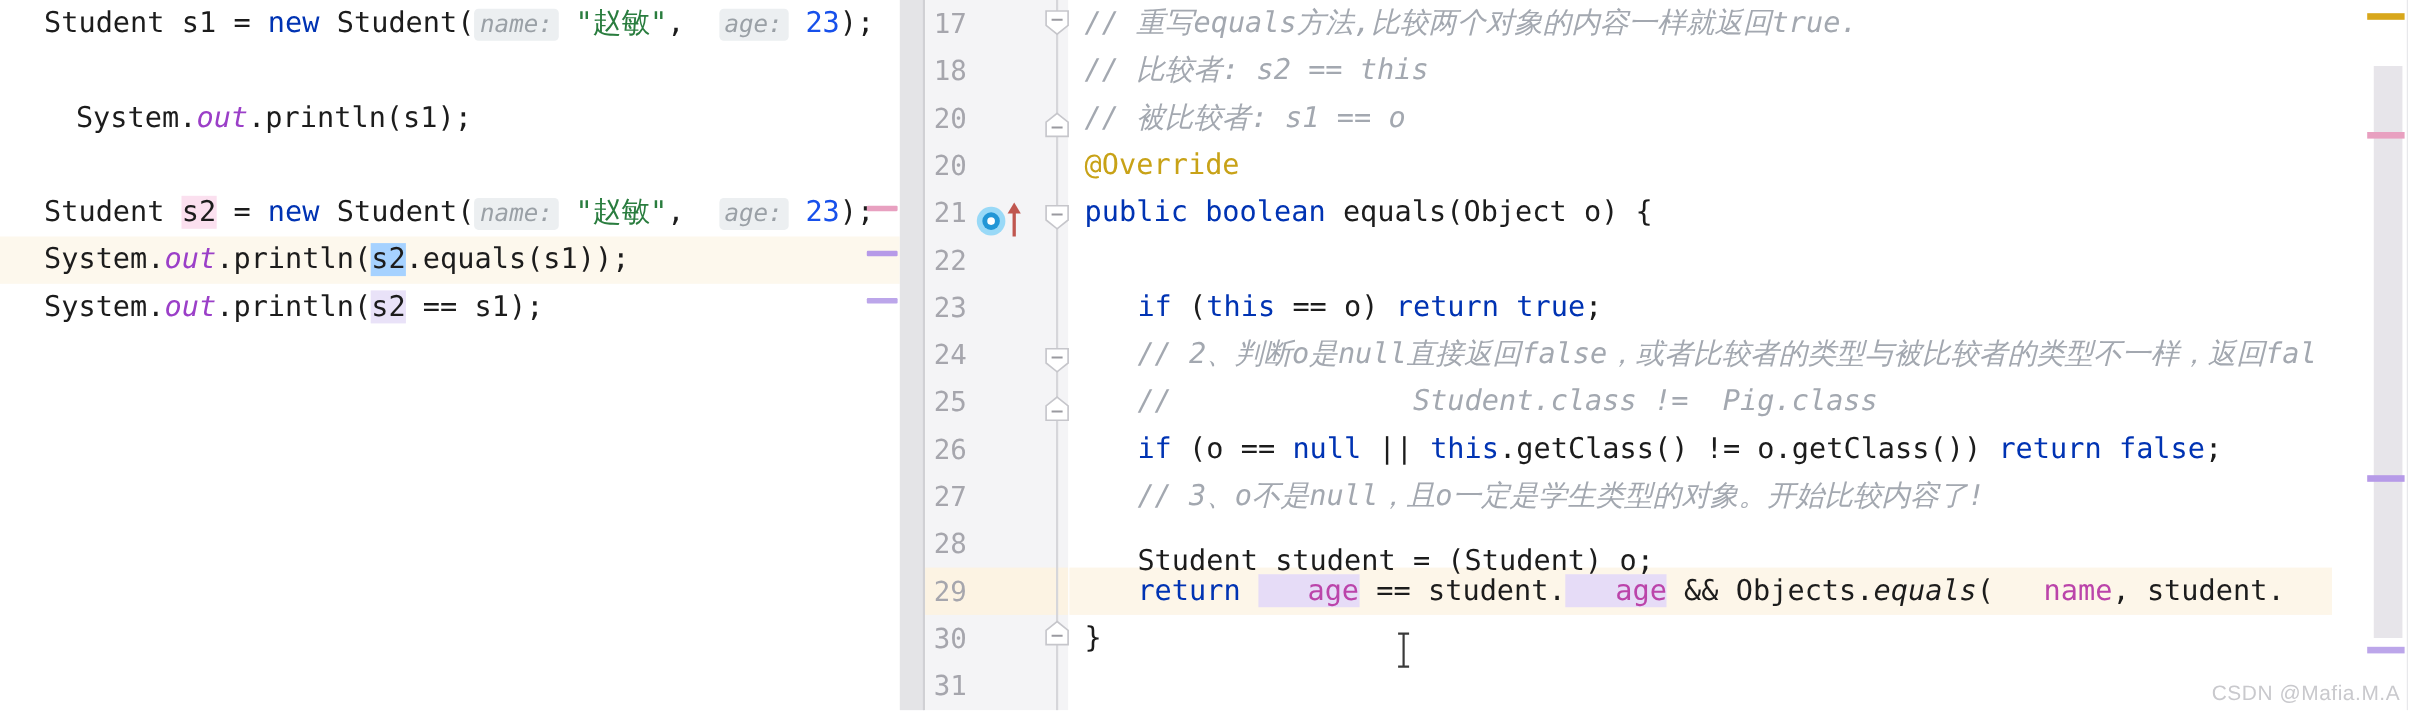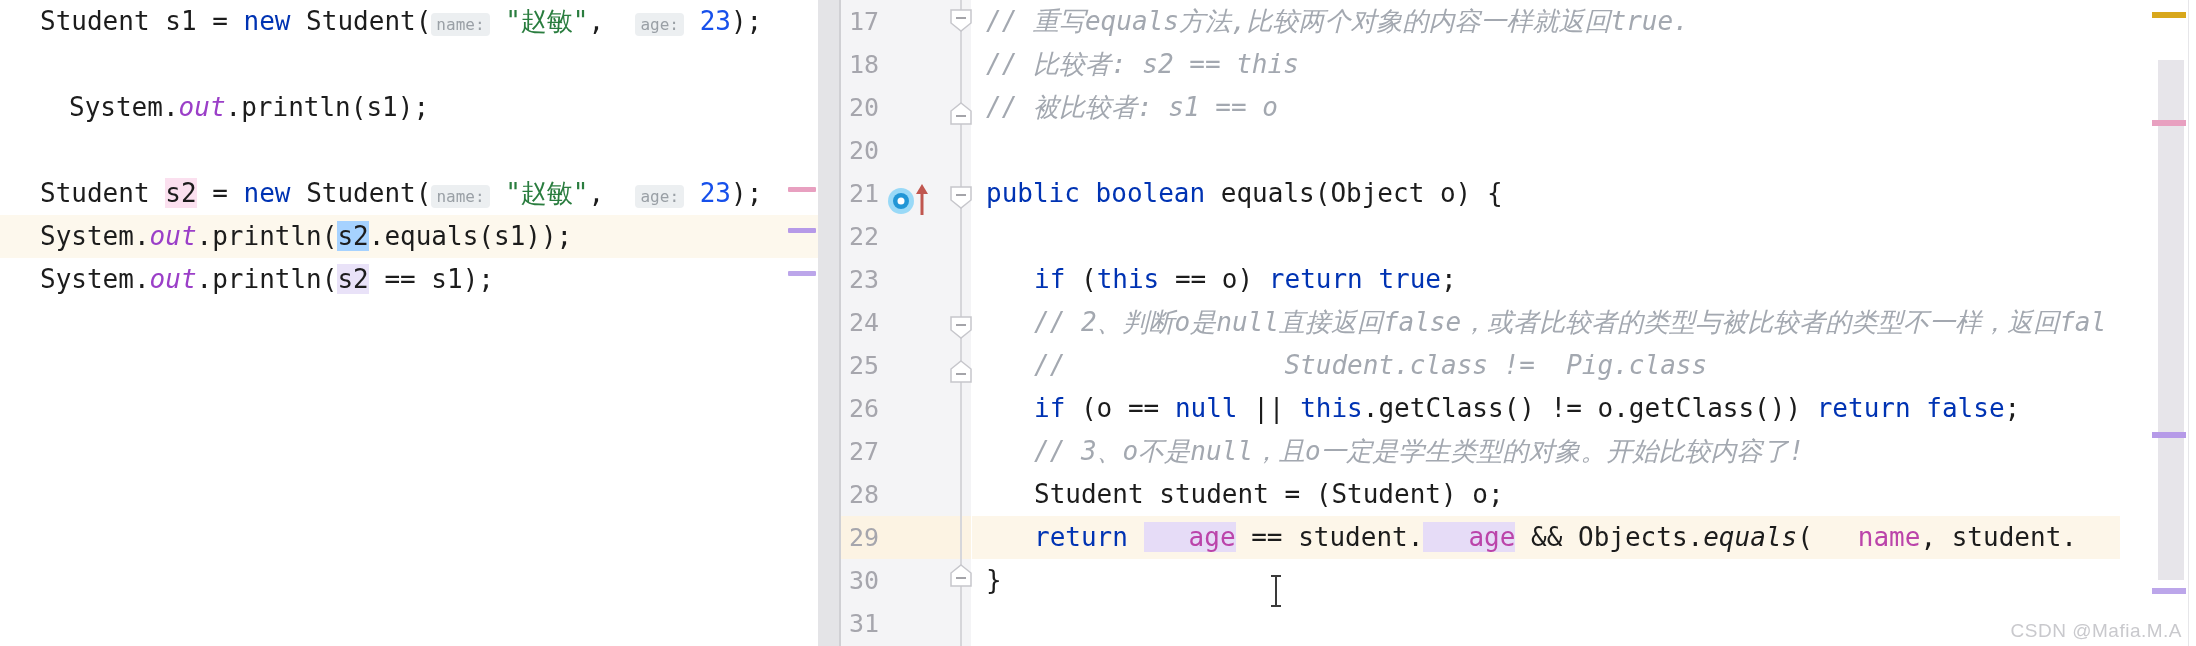--- a/index.html
+++ b/index.html
@@ -33,23 +33,24 @@
   .tok-static  { color: #9b3fc8; font-style: italic; }
   .tok-field   { color: #bb44aa; padding-left: 45px; }
   .tok-anno    { color: #c8a217; }
   .tok-comment { color: #a3a8b0; font-style: italic; margin-top: 16px; }
   .tok-plain   { color: #1c1c1c; }
   .tok-method-it { color: #1c1c1c; font-style: italic; }
 
   .hint {
     background: #eceff1;
     color: #9aa0a6;
-    font-size: 16px;
+    font-size: 22px;
     padding: 2px 5px;
     border-radius: 4px;
+    font-style: italic;
   }
 
   .sel-blue   { background: #a6d2ff; }
   .hl-pink    { background: #fbe0ef; }
   .hl-purple  { background: #e6dcf7; }
   .hl-lavender{ background: #e9e2f8; }
 
   
   #left-pane {
     position: absolute;
@@ -315,35 +316,36 @@
   <div id="right-pane">
 
     <div class="caret-line-right" style="top:516px;"></div>
 
     <div class="code-line" style="top:0px;"><span class="tok-comment">// 重写equals方法,比较两个对象的内容一样就返回true.</span></div>
 
     <div class="code-line" style="top:43px;"><span class="tok-comment">// 比较者: s2 == this</span></div>
 
     <div class="code-line" style="top:86px;"><span class="tok-comment">// 被比较者: s1 == o</span></div>
 
+    <div class="code-line" style="top:129px;"><span class="tok-anno">@Override</span></div>
 
     <div class="code-line" style="top:172px;"><span class="tok-kw">public boolean </span><span class="tok-plain">equals</span><span class="tok-plain">(Object o) {</span></div>
 
 
     <div class="code-line" style="top:258px; padding-left:62px;"><span class="tok-kw">if</span><span class="tok-plain"> (</span><span class="tok-kw">this</span><span class="tok-plain"> == o) </span><span class="tok-kw">return true</span><span class="tok-plain">;</span></div>
 
     <div class="code-line" style="top:301px; padding-left:62px;"><span class="tok-comment">// 2、判断o是null直接返回false，或者比较者的类型与被比较者的类型不一样，返回fal</span></div>
 
     <div class="code-line" style="top:344px; padding-left:62px;"><span class="tok-comment">//              Student.class !=  Pig.class</span></div>
 
     <div class="code-line" style="top:387px; padding-left:62px;"><span class="tok-kw">if</span><span class="tok-plain"> (o == </span><span class="tok-kw">null</span><span class="tok-plain"> || </span><span class="tok-kw">this</span><span class="tok-plain">.getClass() != o.getClass()) </span><span class="tok-kw">return false</span><span class="tok-plain">;</span></div>
 
     <div class="code-line" style="top:430px; padding-left:62px;"><span class="tok-comment">// 3、o不是null，且o一定是学生类型的对象。开始比较内容了!</span></div>
 
-    <div class="code-line" style="top:473px; padding-left:62px;"><span class="tok-plain">Student student = (Student) o;</span></div>
+    <div class="code-line" style="top:489px; padding-left:62px;"><span class="tok-plain">Student student = (Student) o;</span></div>
 
     <div class="code-line" style="top:516px; padding-left:62px;"><span class="tok-kw">return</span><span class="tok-plain"> </span><span class="tok-field hl-purple">age</span><span class="tok-plain"> == student.</span><span class="tok-field hl-purple">age</span><span class="tok-plain"> &amp;&amp; Objects.</span><span class="tok-method-it">equals</span><span class="tok-plain">(</span><span class="tok-field">name</span><span class="tok-plain">, student.</span><span class="tok-field">name</span><span class="tok-plain">);</span></div>
 
     <div class="code-line" style="top:559px;"><span class="tok-plain">}</span></div>
 
     <div class="code-line" style="top:602px;"></div>
   </div>
 
   <div id="mouse-ibeam">
     <svg width="14" height="36" viewBox="0 0 14 36">

